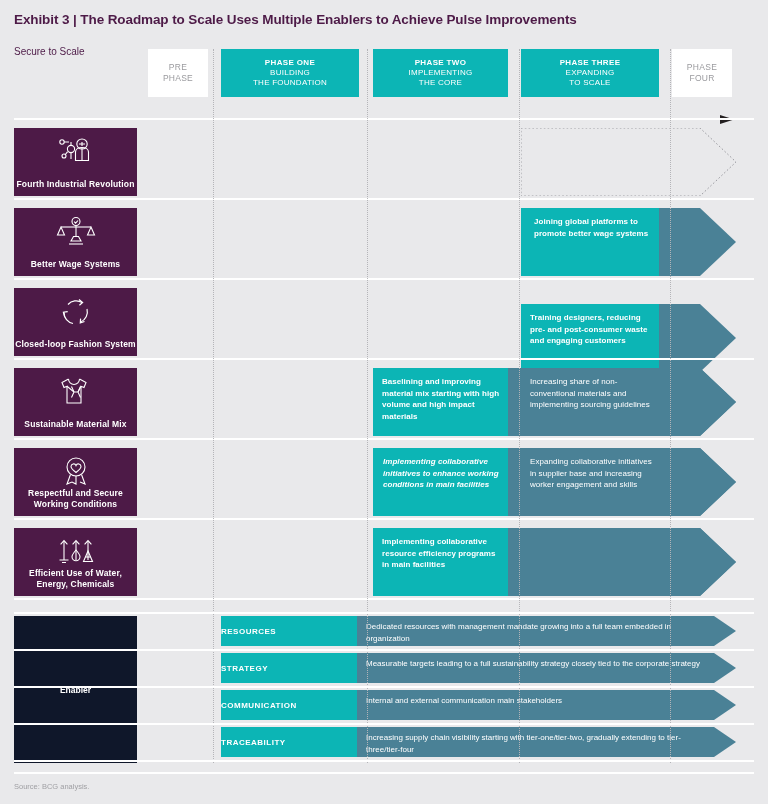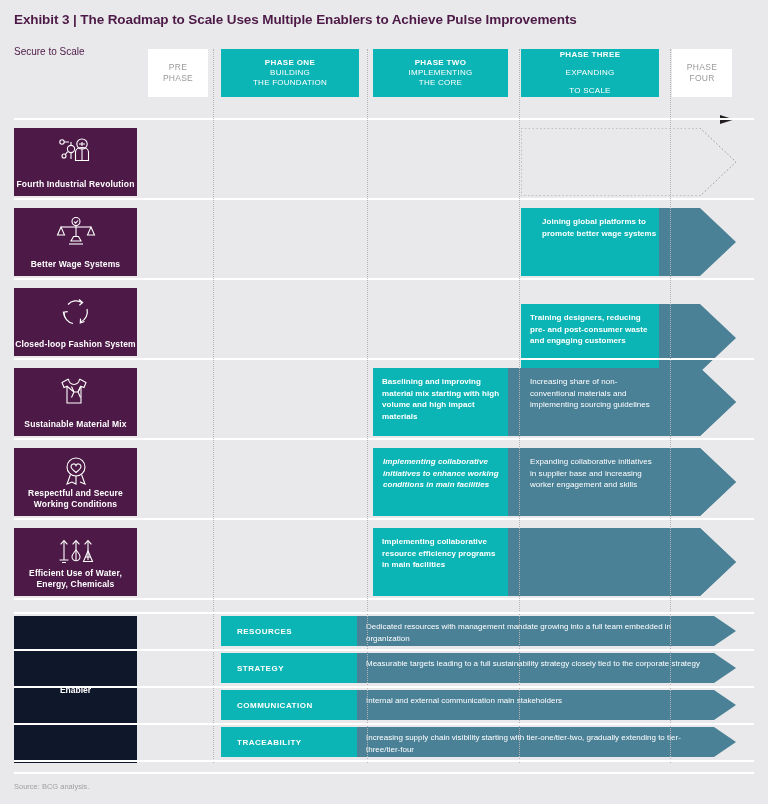--- a/index.html
+++ b/index.html
@@ -192,21 +192,20 @@
   .enabler-label {
     position: absolute;
     left: 0;
     top: 0;
     width: 136px;
     height: 30px;
     background: #0cb5b5;
     color: #ffffff;
     display: flex;
     align-items: center;
-    padding-left: 16px;
     box-sizing: border-box;
     font-size: 8px;
     font-weight: bold;
     letter-spacing: 0.5px;
   }
   .enabler-desc {
     position: absolute;
     left: 136px;
     top: 0;
     height: 30px;
@@ -248,21 +247,21 @@
     <div class="phase-box active" style="left: 73px; width: 138px;">
       <div class="phase-name">PHASE ONE</div>
       <div class="phase-sub">BUILDING</div>
       <div class="phase-sub">THE FOUNDATION</div>
     </div>
     <div class="phase-box active" style="left: 225px; width: 135px;">
       <div class="phase-name">PHASE TWO</div>
       <div class="phase-sub">IMPLEMENTING</div>
       <div class="phase-sub">THE CORE</div>
     </div>
-    <div class="phase-box active" style="left: 373px; width: 138px; gap: 8px;">
+    <div class="phase-box active" style="left: 373px; width: 138px;">
       <div class="phase-name">PHASE THREE</div>
       <div class="phase-sub">EXPANDING</div>
       <div class="phase-sub">TO SCALE</div>
     </div>
     <div class="phase-box inactive" style="left: 524px; width: 60px;">
       <div class="phase-name">PHASE</div>
       <div class="phase-sub">FOUR</div>
     </div>
   </div>
 
@@ -309,21 +308,21 @@
             <path d="M15 25h10l-2.5-4.5h-5z"></path>
             <path d="M13 28h14"></path>
           </svg></div>
         <div class="row-label-text">Better Wage Systems</div>
       </div>
       <div class="arrow-wrap" style="left: 521px; width: 215px;">
         <div class="arrow-shape"><svg width="215" height="68" viewBox="0 0 215 68">
             <polygon points="0,0 179,0 215,34 179,68 0,68" fill="#4a8196"></polygon>
           </svg></div>
         <div style="position: absolute; left: 0px; top: 0px; width: 138px; height: 68px; background: rgb(12, 181, 181);"></div>
-        <div class="arrow-text" style="left: 12px; width: 142px;">Joining global platforms to promote better wage systems</div>
+        <div class="arrow-text" style="left: 4px; width: 142px;">Joining global platforms to promote better wage systems</div>
       </div>
     </div>
     <div class="row-sep" style="top: 278px;"></div>
     <div class="enabler-row" style="top: 288px;">
       <div class="row-label">
         <div class="row-icon"><svg width="32" height="30" viewBox="0 0 32 30" fill="none" stroke="#ffffff" stroke-width="1.2">
             <path d="M8 8.5a11 11 0 0 1 14-2"></path>
             <path d="M19 3.5l3.6 3-3.2 2.8"></path>
             <path d="M27 13a11 11 0 0 1-6.5 13"></path>
             <path d="M24.5 25.5l-4.2 1.4.3-4.3"></path>

